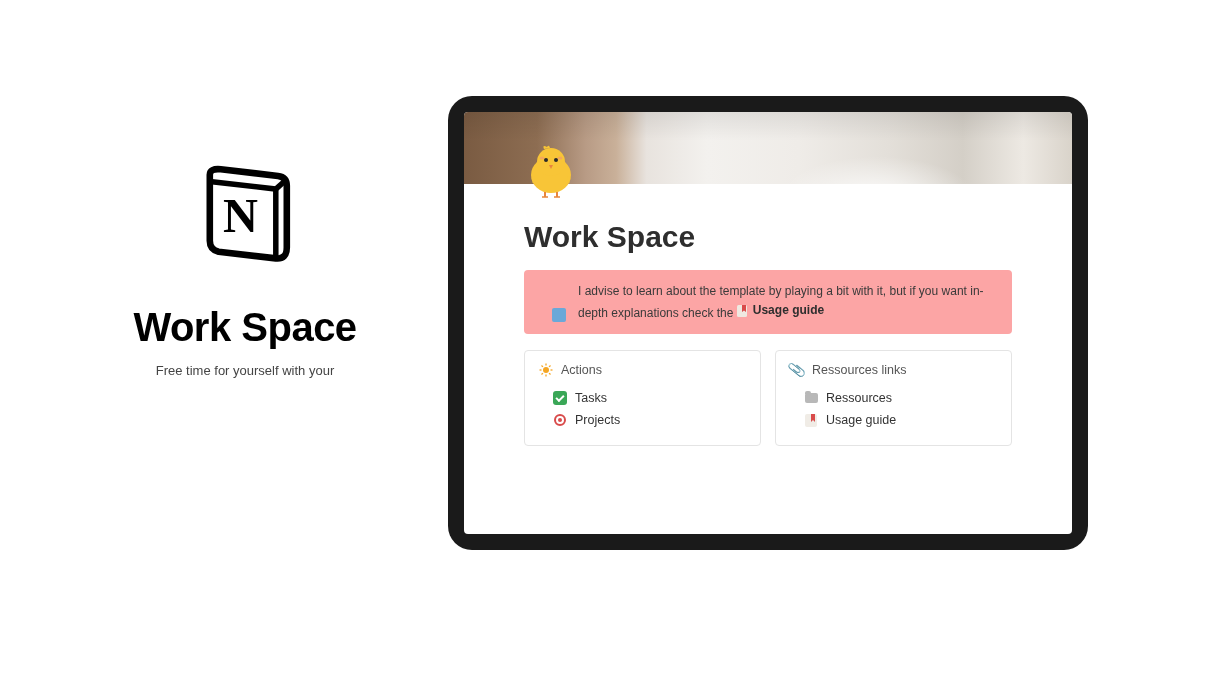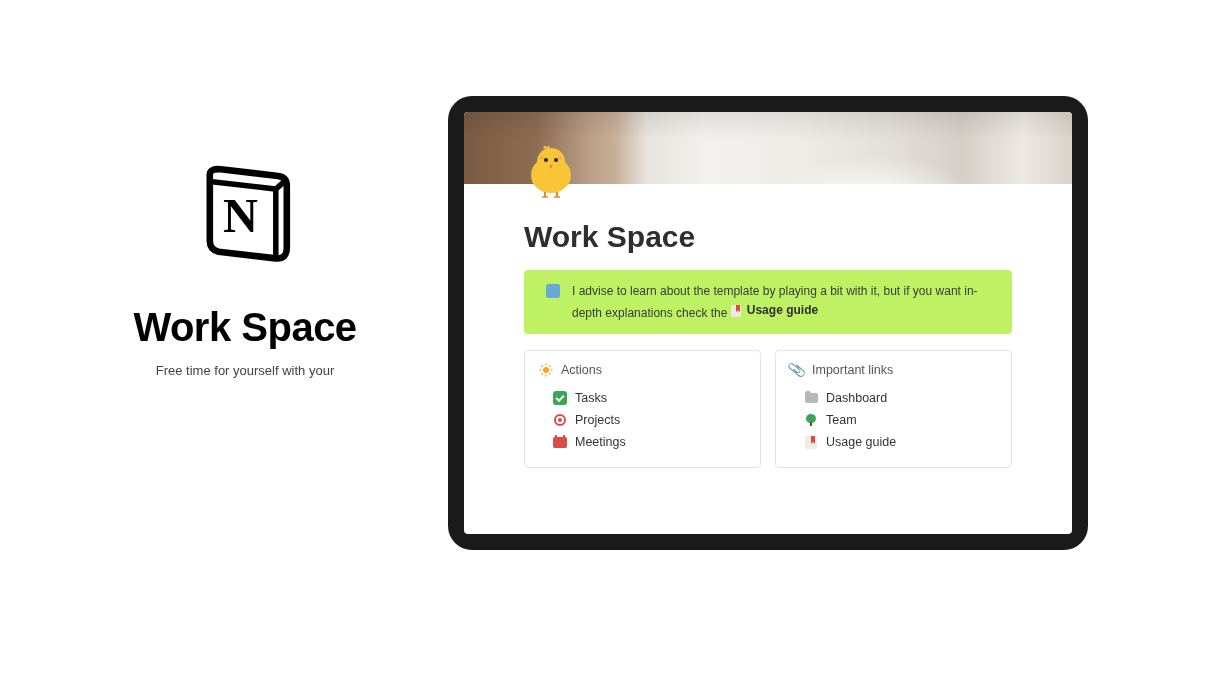--- a/index.html
+++ b/index.html
@@ -83,26 +83,26 @@
     .content {
       padding: 36px 60px 12px 60px;
     }
     .page-title {
       font-size: 30px;
       font-weight: 700;
       color: #2e2e2e;
       margin-bottom: 16px;
     }
     .callout {
-      background: #bef264;
+      background: #fca5a5;
       border-radius: 4px;
-      padding: 12px 14px 12px 22px;
+      padding: 12px 14px 12px 28px;
       display: flex;
       gap: 12px;
-      align-items: flex-start;
+      align-items: flex-end;
       font-size: 12px;
       color: #3a3a3a;
       line-height: 1.55;
     }
     .callout-icon {
       width: 14px;
       height: 14px;
       flex-shrink: 0;
       background: #6aa8d8;
       border-radius: 2px;
@@ -370,44 +370,32 @@
           <div class="card-item">
             <span class="item-icon icon-check"></span>
             <span>Tasks</span>
           </div>
           <div class="card-item">
             <span class="item-icon">
                 <span class="icon-target"></span>
               </span>
             <span>Projects</span>
           </div>
-          <div class="card-item">
-            <span class="item-icon">
-                <span class="icon-calendar"></span>
-              </span>
-            <span>Meetings</span>
-          </div>
         </div>
 
         <div class="card">
           <div class="card-header">
             <span class="card-header-icon icon-paperclip">📎</span>
-            <span>Important links</span>
+            <span>Ressources links</span>
           </div>
           <div class="card-item">
             <span class="item-icon">
                 <span class="icon-folder"></span>
               </span>
-            <span>Dashboard</span>
-          </div>
-          <div class="card-item">
-            <span class="item-icon">
-                <span class="icon-tree"></span>
-              </span>
-            <span>Team</span>
+            <span>Ressources</span>
           </div>
           <div class="card-item">
             <span class="item-icon">
                 <span class="icon-bookmark-red"></span>
               </span>
             <span>Usage guide</span>
           </div>
         </div>
       </div>
     </div>

